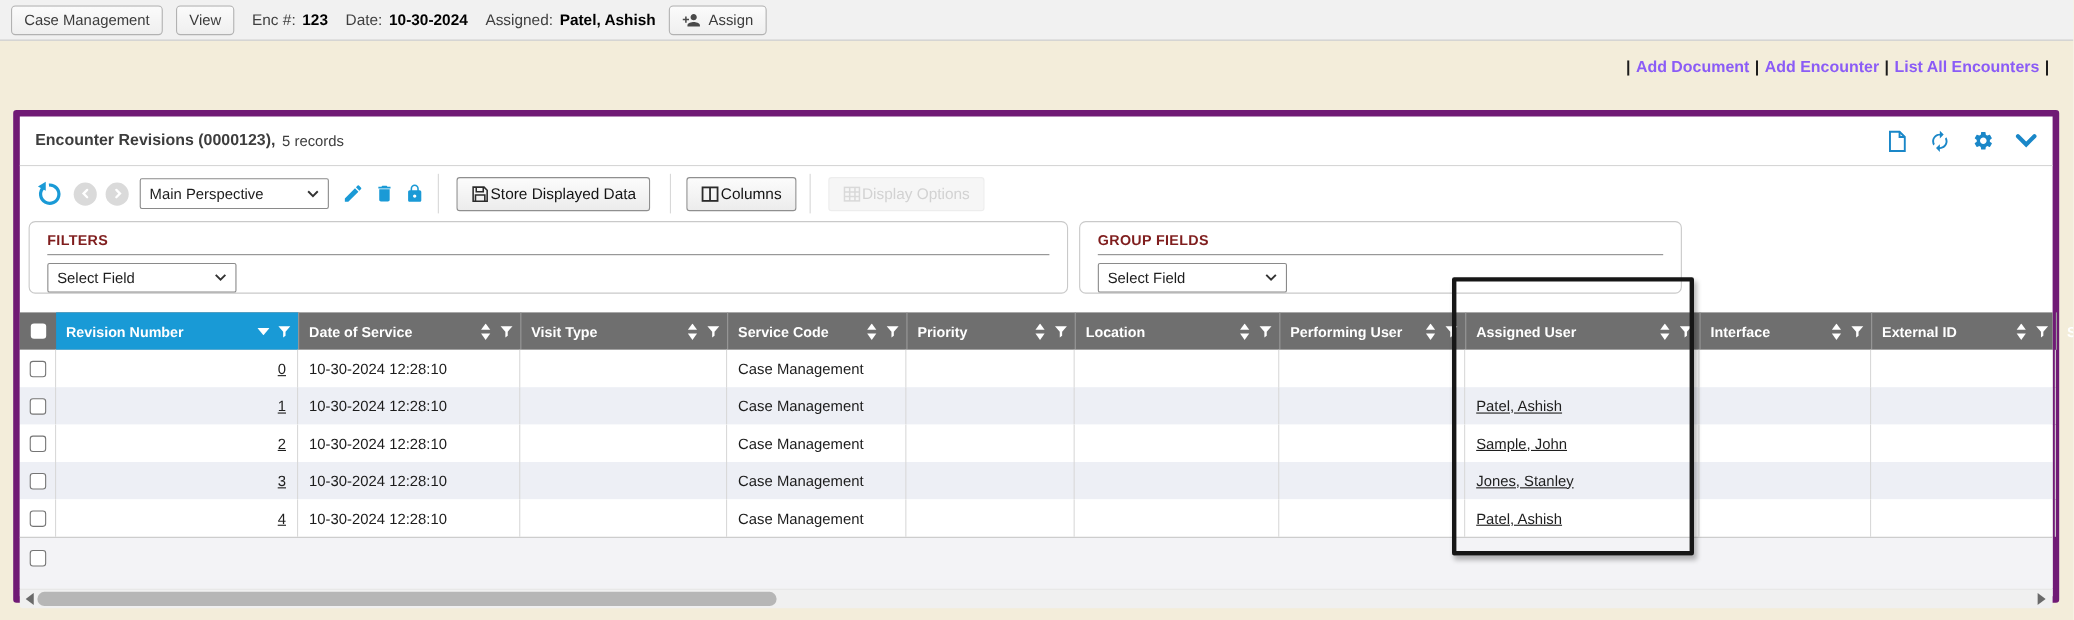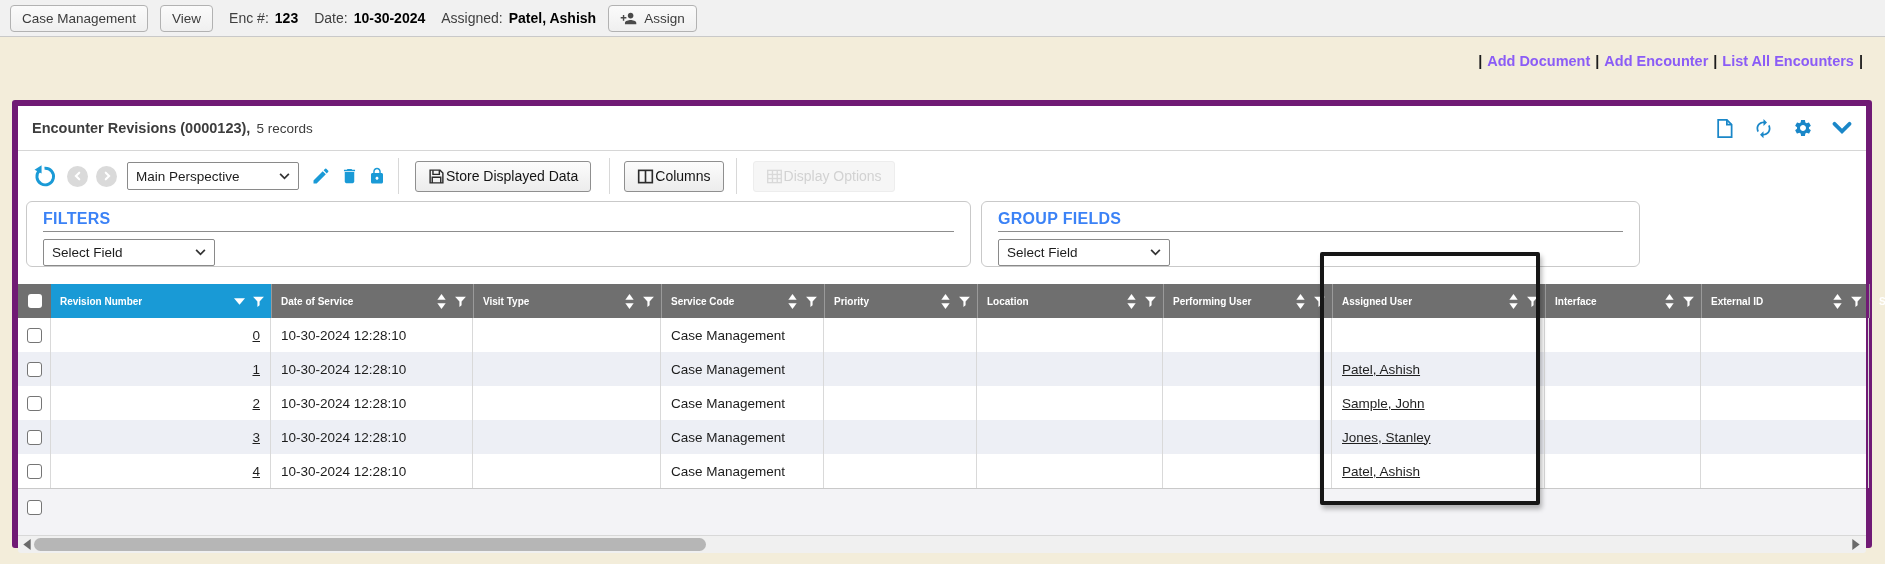--- a/index.html
+++ b/index.html
@@ -47,29 +47,29 @@
   .cmd-btn { height:31px; display:inline-flex; align-items:center; gap:1px; padding:0 12px;
              background:linear-gradient(#fcfcfc,#ececec); border:1px solid #8f8f8f; border-radius:3px;
              font-size:14px; color:#141414; cursor:pointer; }
   .cmd-btn .bic { display:inline-flex; color:#2b2b2b; }
   .cmd-btn.disabled { background:#f6f6f6; border-color:#ededed; color:#d2d2d2; cursor:default; }
   .cmd-btn.disabled .bic { color:#d9d9d9; }
 
   
   .fieldset { position:absolute; top:95px; height:66px; background:#fff; border:1px solid #c9c9c9; border-radius:6px; }
   .fs-filters { left:8px; width:945px; }
-  .fs-group { left:963px; width:659px; }
+  .fs-group { left:963px; width:548px; }
   .fs-label-row { margin:8px 16px 0 16px; border-bottom:1px solid #8d8d8d; padding-bottom:3px; }
-  .fs-label { font-size:16px; font-weight:700; color:#3b82f6; letter-spacing:.3px; }
+  .fs-label { font-size:13px; font-weight:700; color:#7f1d1d; letter-spacing:.3px; }
   .fs-select { width:172px; height:27px; margin:7px 0 0 16px; }
 
   
   .tgrid { display:grid; grid-template-columns:33px 220px 202px 188px 163px 153px 186px 169px 213px 156px 168px minmax(0,1fr); }
   .thead { position:absolute; top:178px; left:0; right:0; height:34px; background:#6f6f6f; }
-  .th { display:flex; align-items:center; height:34px; color:#fff; font-size:10px; font-weight:600;
+  .th { display:flex; align-items:center; height:34px; color:#fff; font-size:13px; font-weight:600;
         padding:0 6px 0 9px; border-left:1px solid #9a9a9a; overflow:hidden; white-space:nowrap; cursor:pointer; }
   .th:first-child { border-left:none; justify-content:center; padding:0; }
   .th-blue { background:#199ad6; border-left:none; }
   .th-icons { margin-left:auto; display:flex; align-items:center; gap:7px; }
   .hdr-checkbox { width:14px; height:14px; background:#fff; border-radius:3px; }
 
   .trow { position:absolute; left:0; right:0; height:34px; }
   .td { display:flex; align-items:center; height:34px; font-size:13.5px; color:#1c1c1c;
         padding-left:10px; border-right:1px solid #d9d9d9; overflow:hidden; white-space:nowrap; }
   .td:last-child { border-right:none; }

